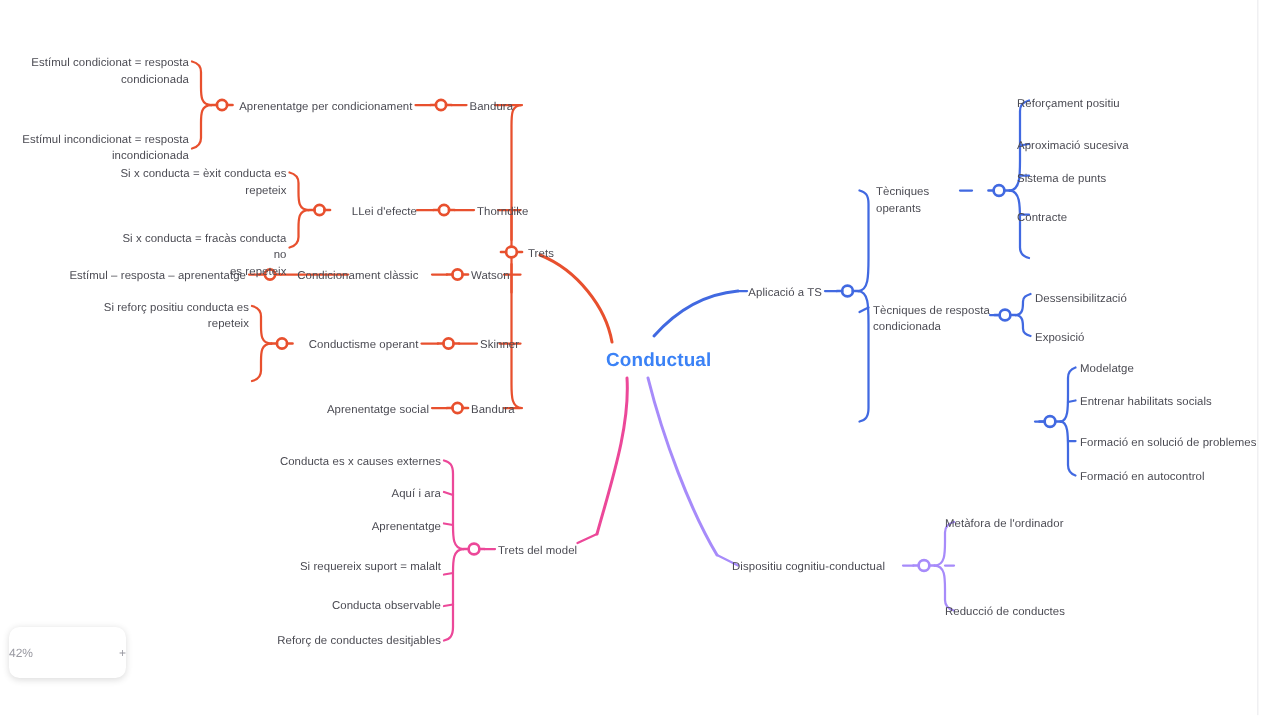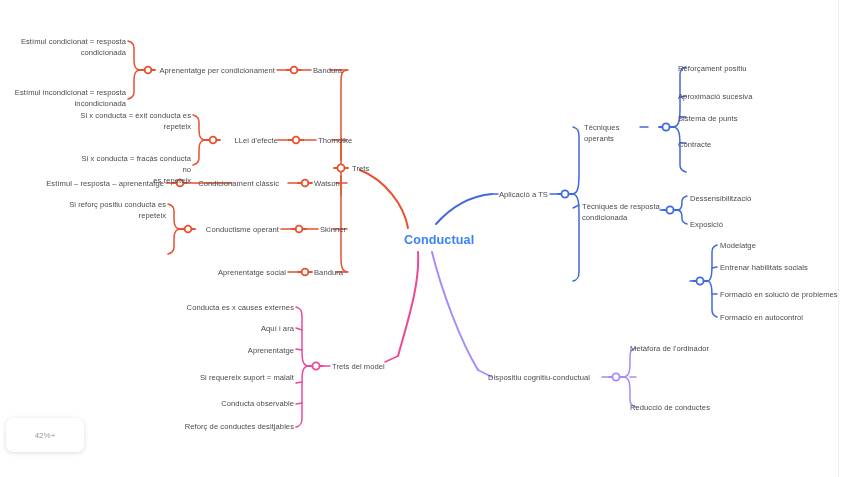--- a/index.html
+++ b/index.html
@@ -51,21 +51,21 @@
     position: absolute;
     left: 6px;
     top: 418px;
     width: 78px;
     height: 34px;
     background: #ffffff;
     border-radius: 7px;
     box-shadow: 0 1px 5px rgba(0,0,0,0.14);
     display: flex;
     align-items: center;
-    justify-content: center;
+    justify-content: space-between;
     font-size: 8px;
     color: #9a9aa2;
   }
   .zoom-widget span { user-select: none; }
 </style>
 </head>
 <body>
 
 <div id="canvas">
 

